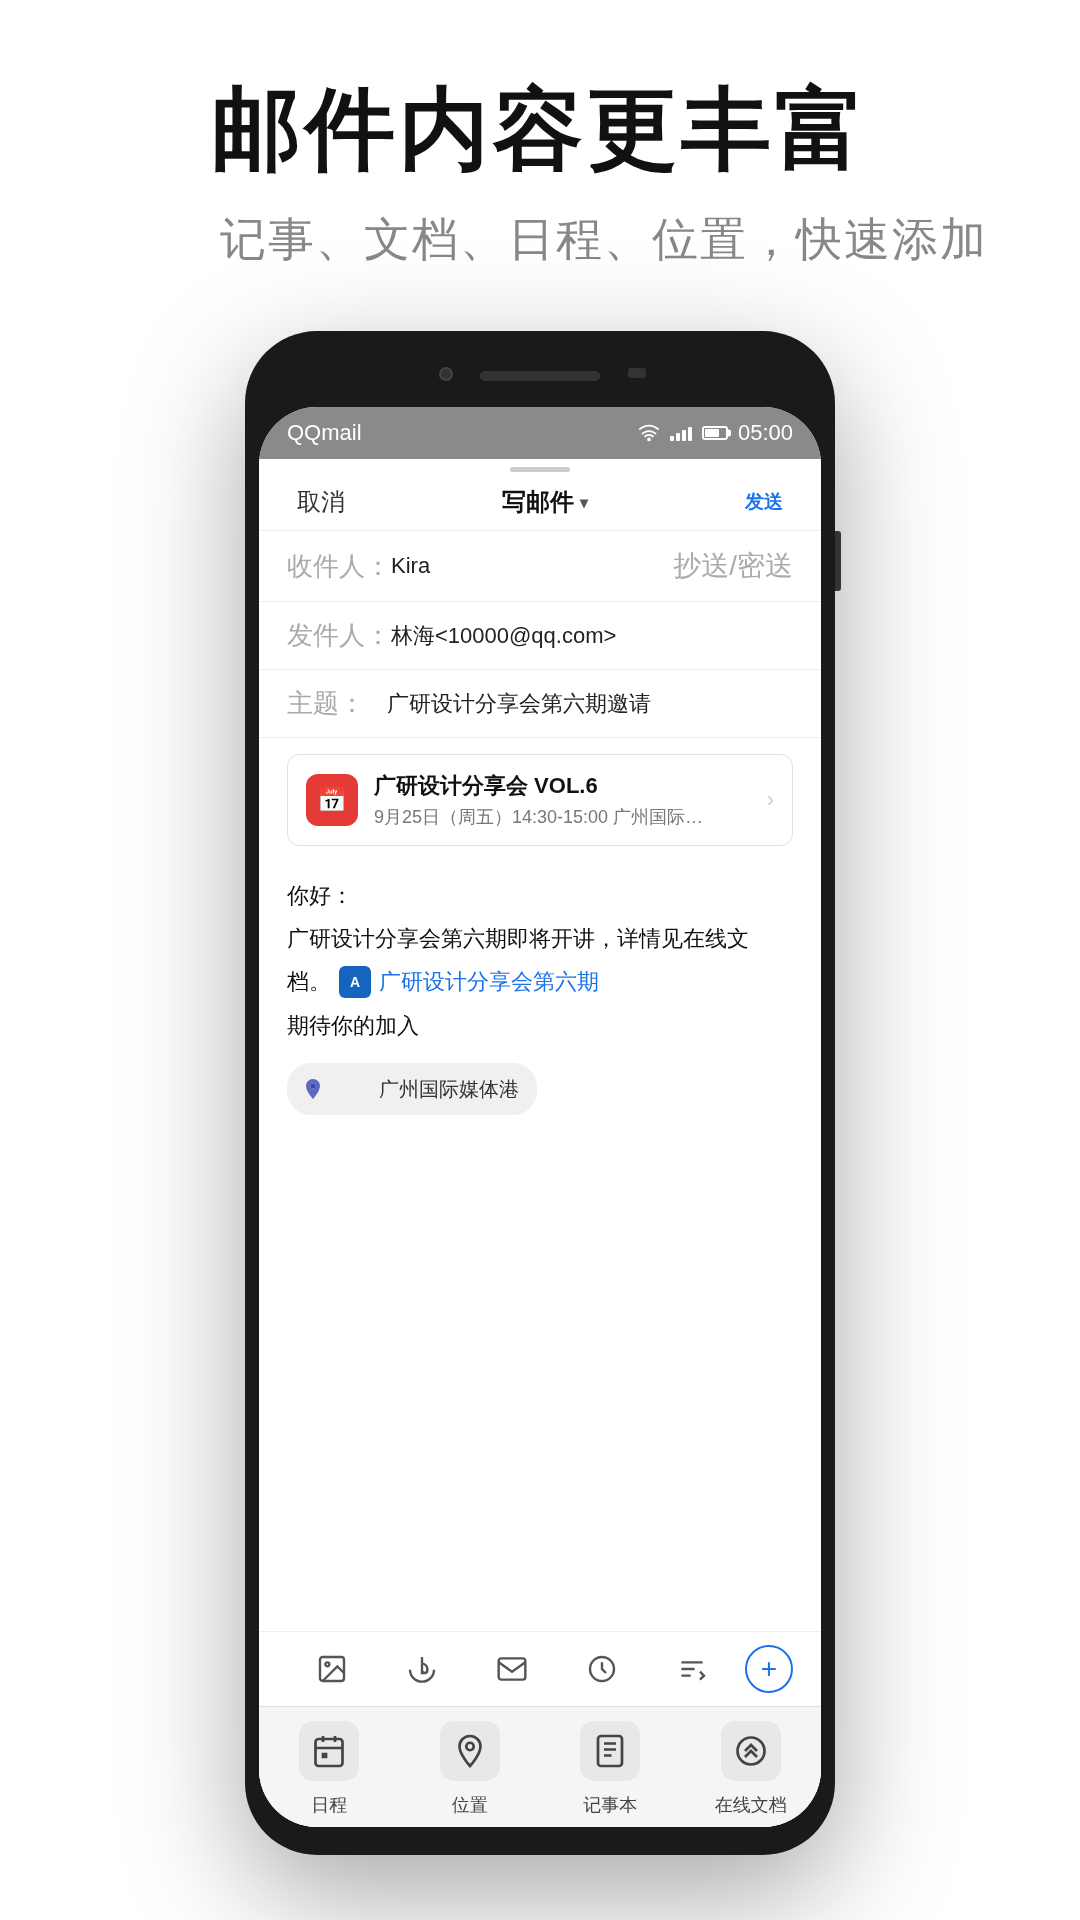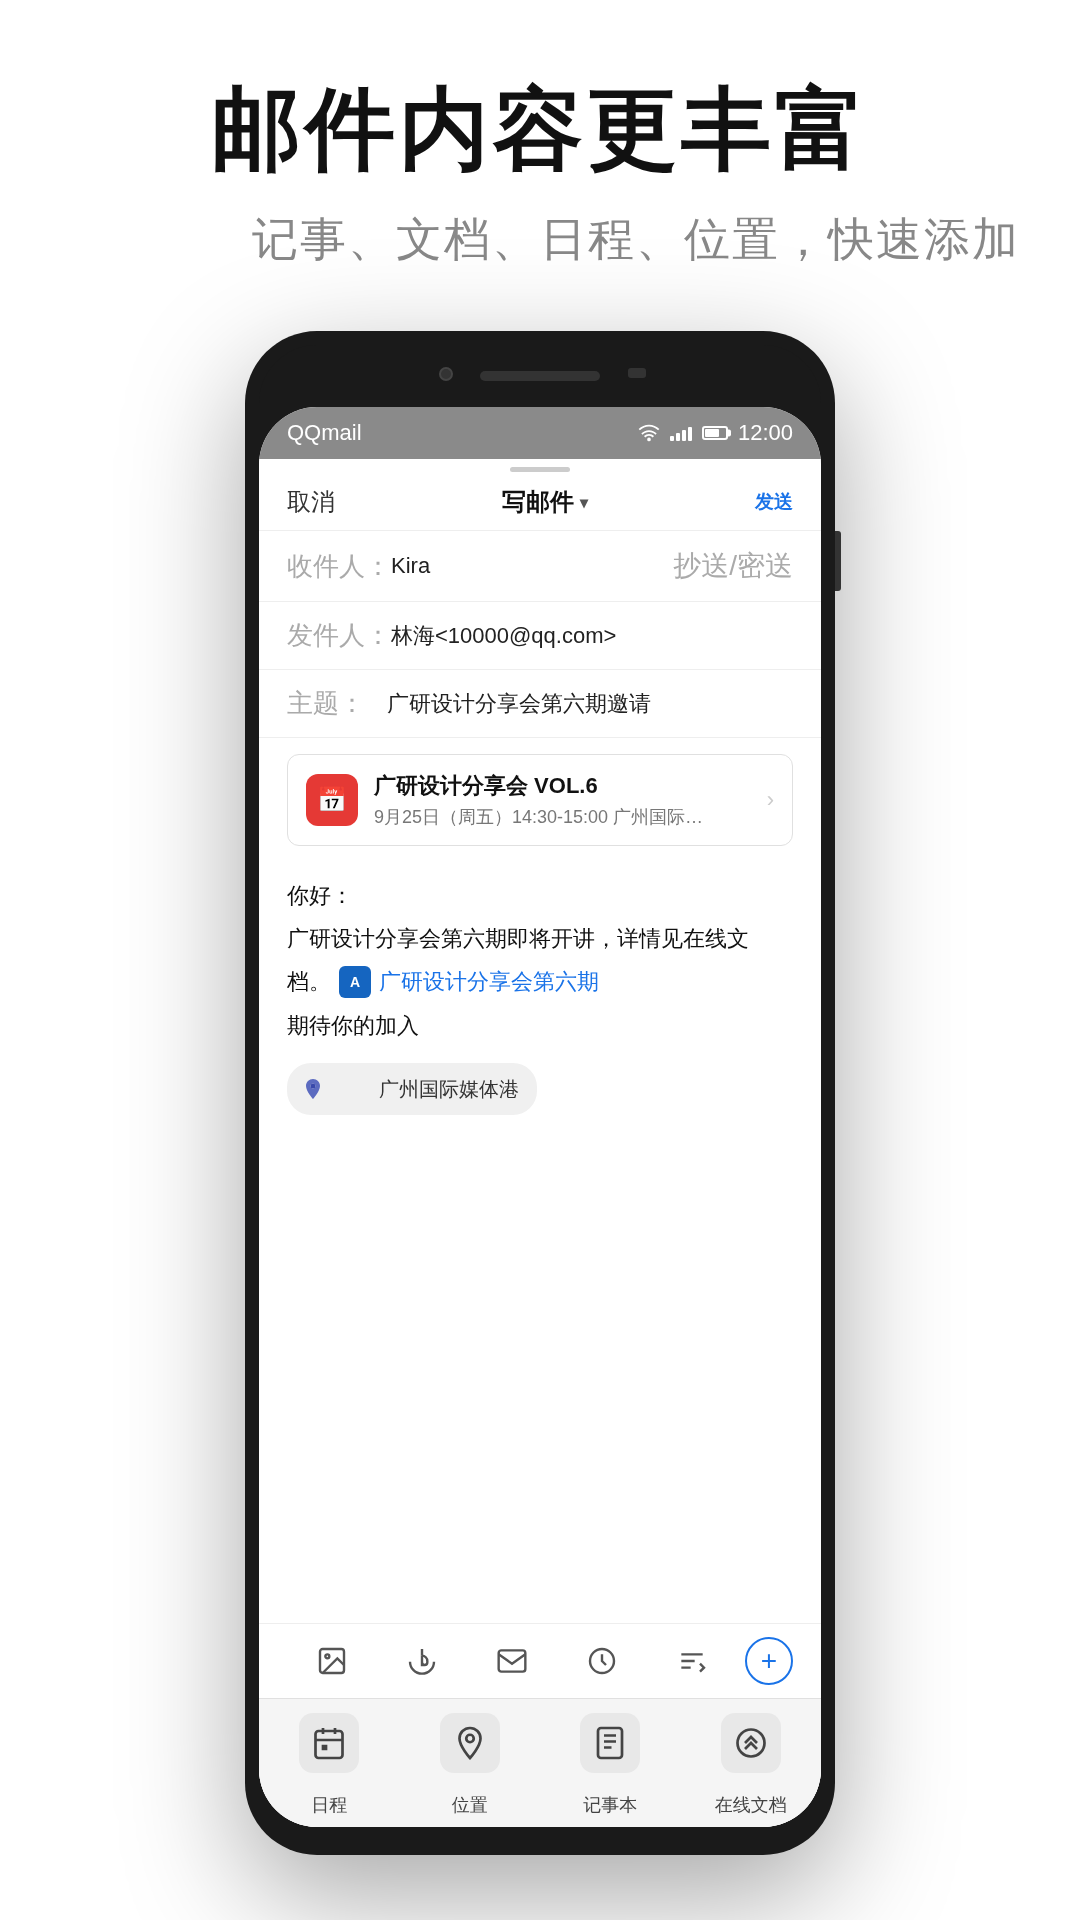--- a/index.html
+++ b/index.html
@@ -8,21 +8,21 @@
       height: 1920px;
       background: #ffffff;
       font-family: -apple-system, "PingFang SC", "Microsoft YaHei", sans-serif;
       overflow: hidden;
       position: relative;
     }
 
     
     .hero-section {
       text-align: center;
-      padding: 80px 60px 40px;
+      padding: 80px 92px 40px;
     }
     .hero-title {
       font-size: 90px;
       font-weight: 900;
       color: #111111;
       letter-spacing: 4px;
       line-height: 1.1;
       margin-bottom: 30px;
     }
     .hero-subtitle {
@@ -195,21 +195,21 @@
       flex-direction: column;
       background: #ffffff;
       overflow: hidden;
     }
 
     
     .compose-toolbar {
       display: flex;
       align-items: center;
       justify-content: space-between;
-      padding: 10px 28px 12px;
+      padding: 10px 38px 12px;
       border-bottom: 1px solid #eeeeee;
     }
     .toolbar-cancel {
       color: #333333;
       font-size: 24px;
     }
     .toolbar-title {
       display: flex;
       align-items: center;
       gap: 6px;
@@ -396,21 +396,21 @@
       background: #f5f5f5;
       display: flex;
       padding: 14px 0 10px;
       border-top: 1px solid #e0e0e0;
     }
     .action-item {
       flex: 1;
       display: flex;
       flex-direction: column;
       align-items: center;
-      gap: 20px;
+      gap: 12px;
     }
     .action-icon-wrap {
       width: 60px;
       height: 60px;
       background: #e8e8e8;
       border-radius: 14px;
       display: flex;
       align-items: center;
       justify-content: center;
     }
@@ -453,21 +453,21 @@
           <div class="status-icon-signal">
             <div class="signal-bar" style="height:5px;"></div>
             <div class="signal-bar" style="height:8px;"></div>
             <div class="signal-bar" style="height:11px;"></div>
             <div class="signal-bar" style="height:14px;"></div>
           </div>
 
           <div class="status-battery">
             <div class="battery-fill"></div>
           </div>
-          <span class="status-time">12:00</span>
+          <span class="status-time">05:00</span>
         </div>
       </div>
 
       <div class="email-screen">
 
         <div class="swipe-handle"></div>
 
         <div class="compose-toolbar">
           <span class="toolbar-cancel">取消</span>
           <div class="toolbar-title">

